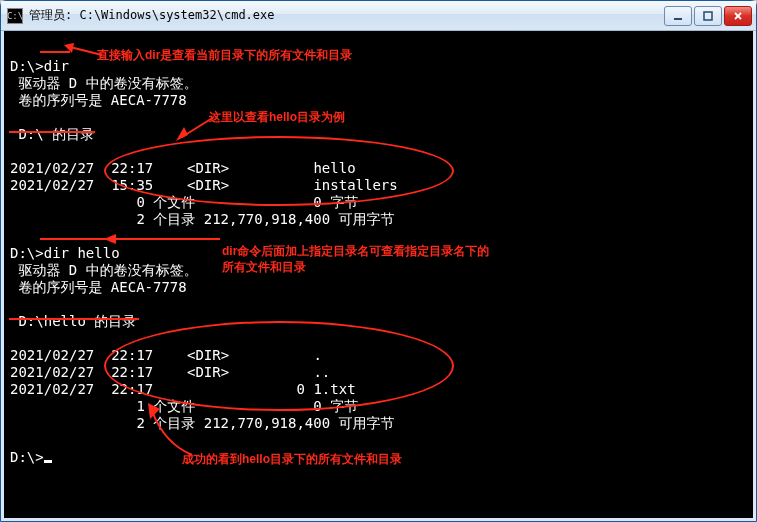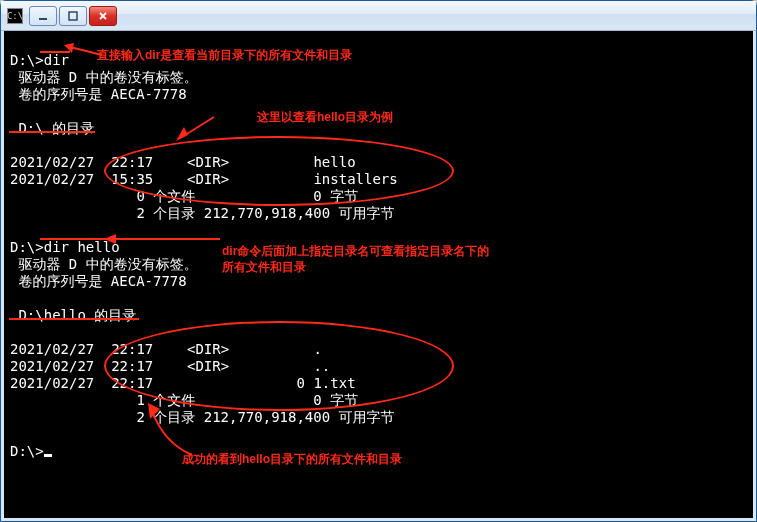--- a/index.html
+++ b/index.html
@@ -60,21 +60,21 @@
     background: #000;
     border: 3px solid #d9e7f5;
     border-top: 0;
     position: relative;
     overflow: hidden;
     color: #fff;
     font-family: "新宋体","SimSun",Consolas,monospace;
     font-size: 14px;
     line-height: 17px;
     white-space: pre;
-    padding: 4px 6px;
+    padding: 10px 6px;
   }
   .ann {
     position: absolute;
     color: #ff2a1a;
     font-family: "Microsoft YaHei","SimHei",sans-serif;
     font-size: 12px;
     font-weight: bold;
     white-space: nowrap;
     pointer-events: none;
   }
@@ -101,20 +101,21 @@
     vertical-align: baseline;
     margin-bottom: -1px;
   }
 </style>
 </head>
 <body>
 
 <div class="window">
   <div class="titlebar">
     <div class="icon-box">C:\</div>
+    <div class="title">管理员: C:\Windows\system32\cmd.exe</div>
     <div class="winbtns">
       <div class="winbtn">
         <svg width="10" height="10" viewBox="0 0 10 10">
             <line x1="1" y1="8" x2="9" y2="8" stroke="#2a4a6a" stroke-width="2"></line>
           </svg>
       </div>
       <div class="winbtn">
         <svg width="10" height="10" viewBox="0 0 10 10">
             <rect x="1" y="1" width="8" height="8" fill="none" stroke="#2a4a6a" stroke-width="1.5"></rect>
           </svg>
@@ -149,21 +150,21 @@
 <span>2021/02/27  22:17    &lt;DIR&gt;          .</span>
 <span>2021/02/27  22:17    &lt;DIR&gt;          ..</span>
 <span>2021/02/27  22:17                 0 1.txt</span>
 <span>               1 个文件              0 字节</span>
 <span>               2 个目录 212,770,918,400 可用字节</span>
 
 <span>D:\&gt;</span><span class="cursor"></span>
 
     
     <div class="ann" style="left:93px; top:16px;">直接输入dir是查看当前目录下的所有文件和目录</div>
-    <div class="ann" style="left:205px; top:78px;margin-left:48px;">这里以查看hello目录为例</div>
+    <div class="ann" style="left:205px; top:78px;">这里以查看hello目录为例</div>
     <div class="ann" style="left:218px; top:212px;">dir命令后面加上指定目录名可查看指定目录名下的</div>
     <div class="ann" style="left:178px; top:420px;">成功的看到hello目录下的所有文件和目录</div>
     <div class="ann" style="left:218px; top:228px;">所有文件和目录</div>
 
     
     <div class="underline" style="left:36px; top:20px; width:30px;"></div>
     <div class="underline" style="left:5px; top:100px; width:86px;"></div>
     <div class="underline" style="left:36px; top:207px; width:70px;"></div>
     <div class="underline" style="left:5px; top:287px; width:130px;"></div>
 

